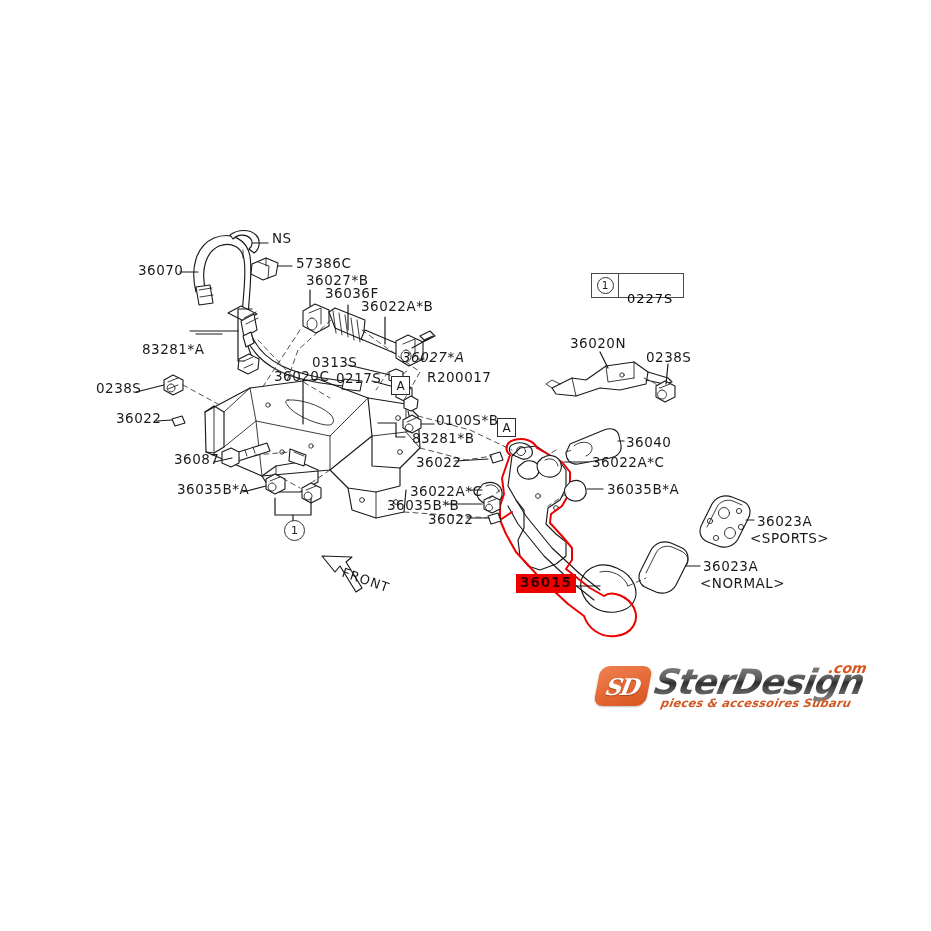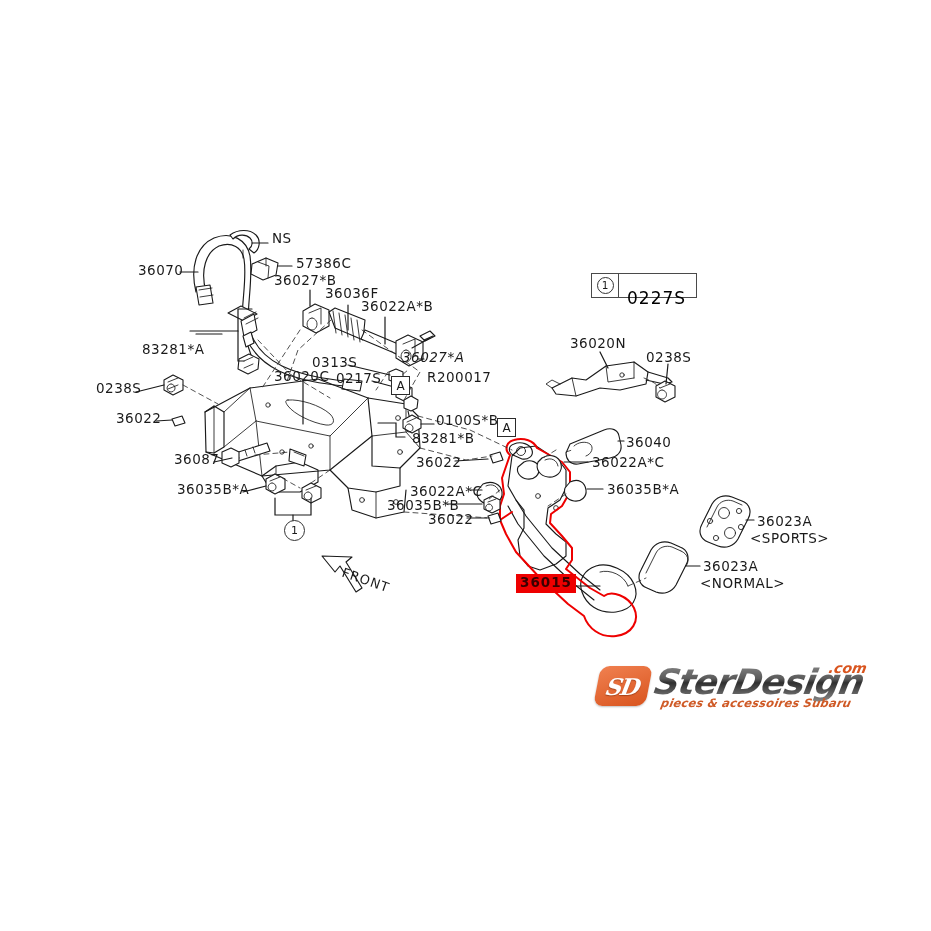--- a/index.html
+++ b/index.html
@@ -68,21 +68,21 @@
     border: 1.2px solid #333;
     border-radius: 50%;
     font-size: 10.5px;
     line-height: 1;
     color: #1a1a1a;
   }
   .legend-code {
     display: flex;
     align-items: center;
     padding: 0 10px 0 8px;
-    font-size: 17px;
+    font-size: 13px;
     letter-spacing: 1px;
     margin-top: 24px;
   }
   .ref-box {
     position: absolute;
     border: 1.3px solid #2a2a2a;
     background: #fff;
     width: 17px;
     height: 17px;
     display: flex;
@@ -503,21 +503,21 @@
     <path class="lead" d="M243 492 L266 486"></path>
 
     <g>
       <path class="ln" fill="#1a1a1a" stroke="#1a1a1a" stroke-width="1.2" d="M322 556 L335 572 L340 566 L356 592 L362 588 L346 562 L352 557 Z"></path>
     </g>
   </svg>
 
   <div class="lbl" style="left:272px; top:231px;">NS</div>
   <div class="lbl" style="left:138px; top:263px;">36070</div>
   <div class="lbl" style="left:296px; top:256px;">57386C</div>
-  <div class="lbl" style="left:274px; top:273px;">36027*B</div>
+  <div class="lbl" style="left:306px; top:273px;">36027*B</div>
   <div class="lbl" style="left:325px; top:286px;">36036F</div>
   <div class="lbl" style="left:361px; top:299px;">36022A*B</div>
   <div class="lbl" style="left:142px; top:342px;">83281*A</div>
   <div class="lbl" style="left:427px; top:326px;margin-top:44px;">R200017</div>
   <div class="lbl" style="left:402px; top:350px;font-style:italic;">36027*A</div>
   <div class="lbl" style="left:312px; top:355px;">0313S</div>
   <div class="lbl" style="left:336px; top:371px;">0217S</div>
   <div class="lbl" style="left:274px; top:369px;">36020C</div>
   <div class="lbl" style="left:96px;  top:381px;">0238S</div>
   <div class="lbl" style="left:116px; top:411px;">36022</div>

